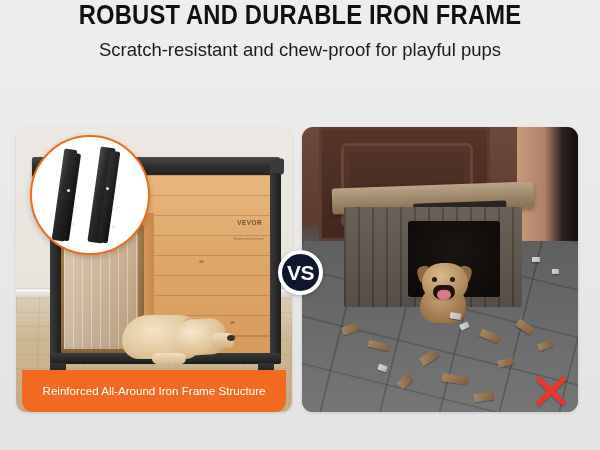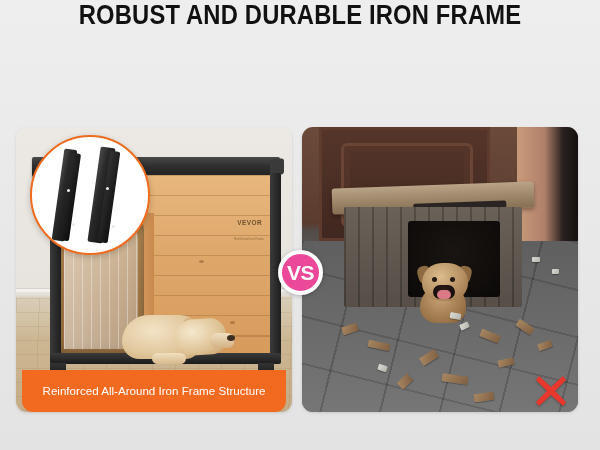--- a/index.html
+++ b/index.html
@@ -313,36 +313,37 @@
     line-height: 14px;
     padding: 0 8px;
   }
 
   
   .vs-badge {
     position: absolute;
     left: 278px; top: 250px;
     width: 45px; height: 45px;
     border-radius: 50%;
-    background: #ec4899;
+    background: #0f172a;
     border: 4px solid #ffffff;
     display: flex; align-items: center; justify-content: center;
     color: #ffffff;
     font-weight: bold;
     font-size: 21px;
     letter-spacing: -0.5px;
     box-shadow: 0 1px 4px rgba(0,0,0,0.25);
     z-index: 20;
   }
 </style>
 </head>
 <body>
 
 <div class="header">
   <div class="title">ROBUST AND DURABLE IRON FRAME</div>
+  <div class="subtitle">Scratch-resistant and chew-proof for playful pups</div>
 </div>
 
 <div class="panels">
 
   <div class="panel">
     <div class="photo-left">
       <div class="wall-base"></div>
       <div class="floor-planks"></div>
 
       <div class="kennel">

